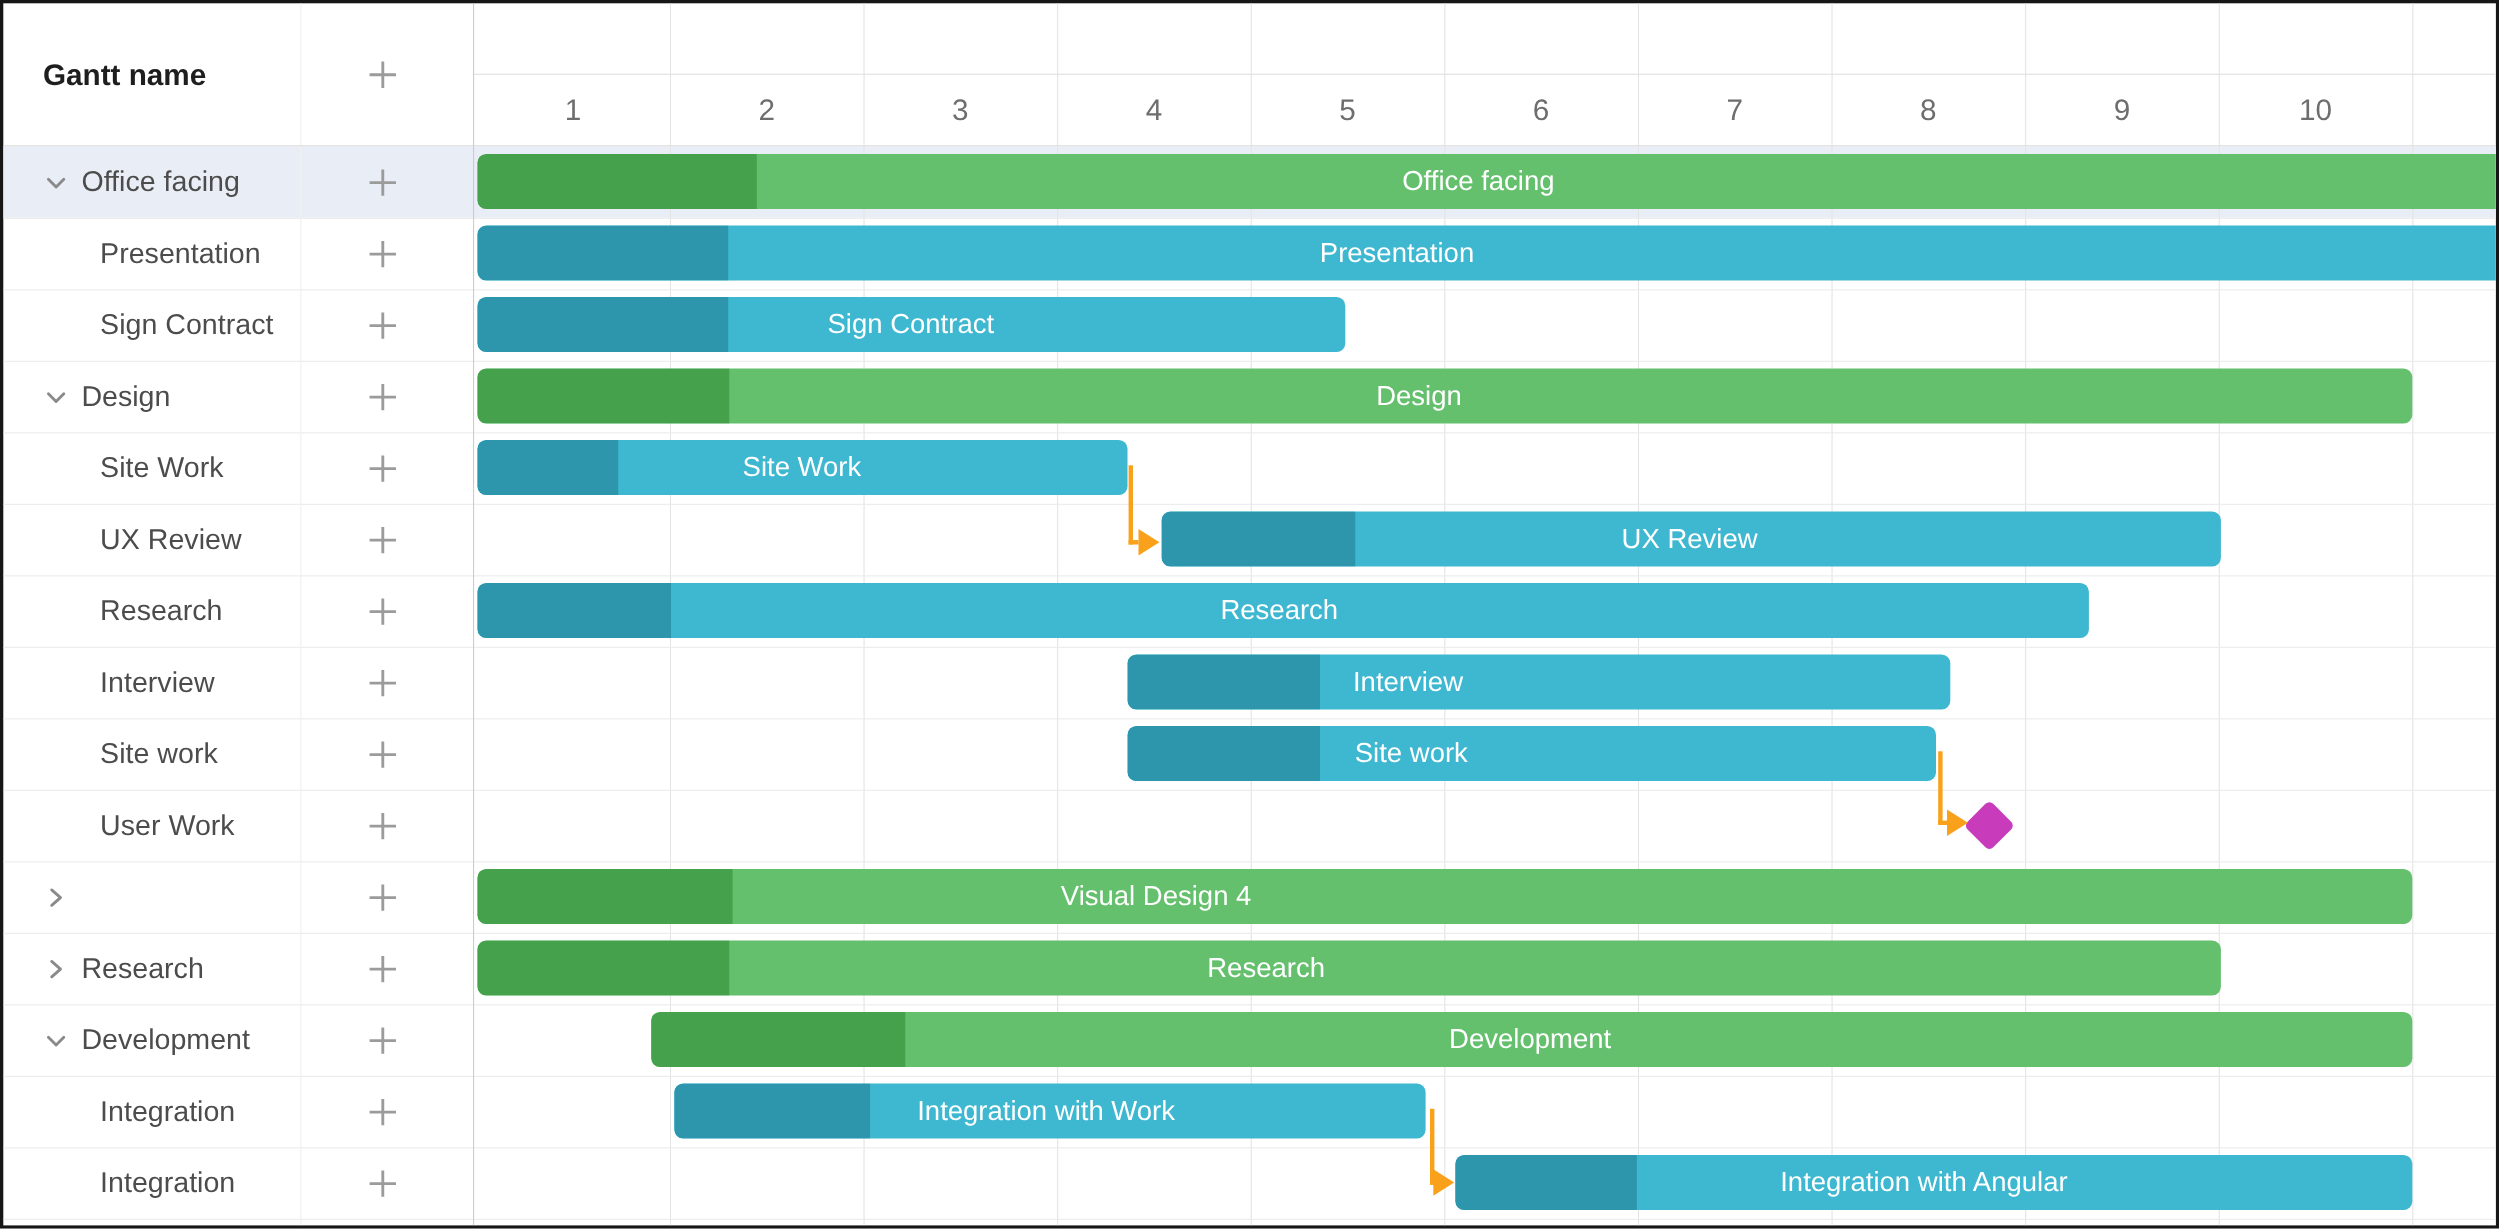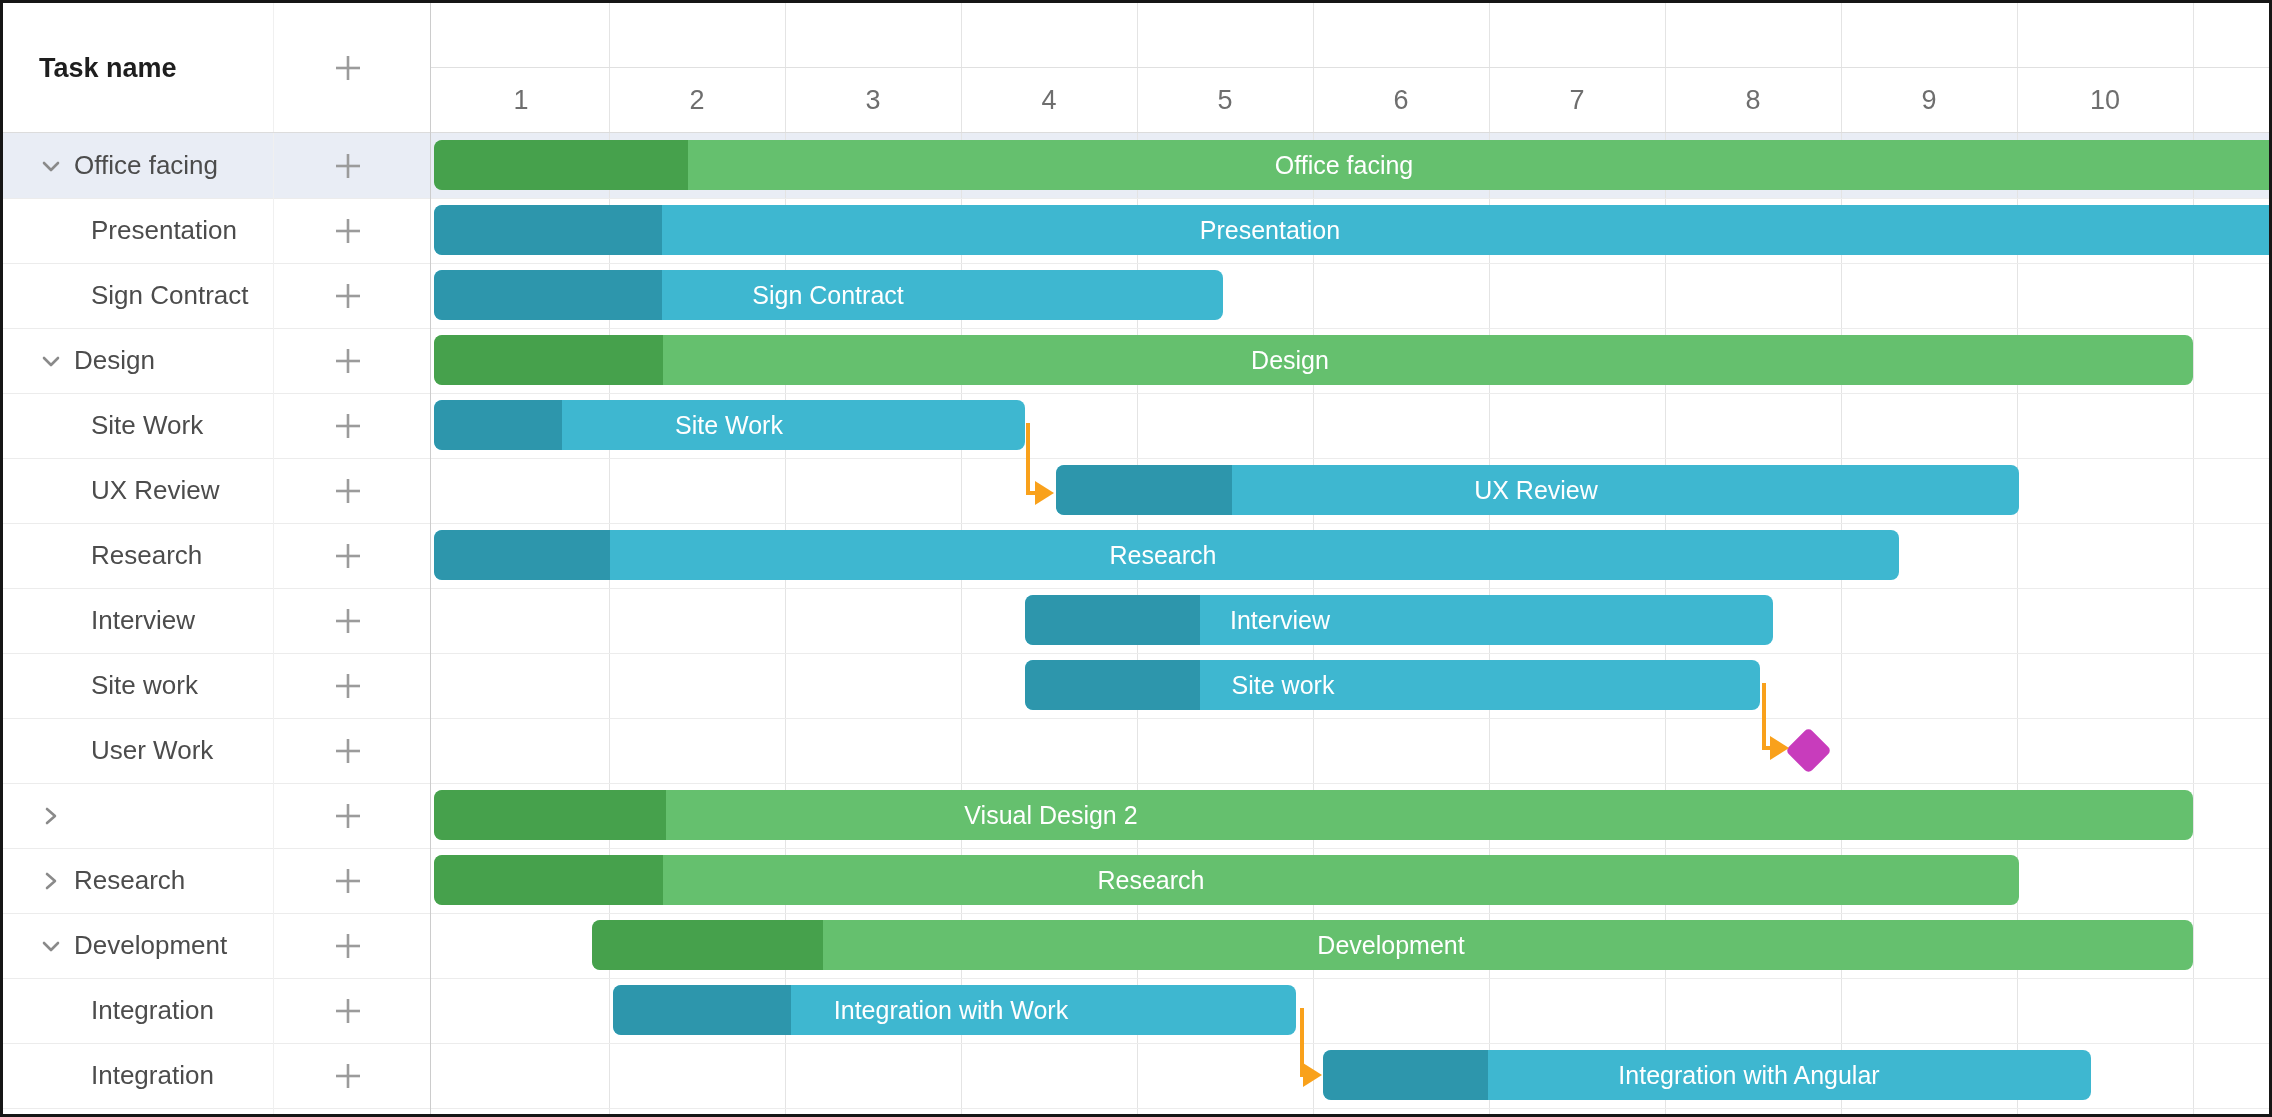--- a/index.html
+++ b/index.html
@@ -81,21 +81,21 @@
         <div class="hline" style="top: 975px;"></div>
         <div class="hline" style="top: 1040px;"></div>
         <div class="hline" style="top: 1105px;"></div>
       </div>
 
     <div class="divider-addcol"></div>
     <div class="divider-main"></div>
     <div class="scale-split"></div>
     <div class="header-bottom"></div>
 
-    <div class="grid-header-title">Task name</div>
+    <div class="grid-header-title">Gantt name</div>
     <div class="plus-btn" id="header-plus" style="top:48px;"><svg width="34" height="34" viewBox="0 0 34 34">
           <line x1="17" y1="5" x2="17" y2="29" stroke="#9b9b9b" stroke-width="2.6"></line>
           <line x1="5" y1="17" x2="29" y2="17" stroke="#9b9b9b" stroke-width="2.6"></line>
         </svg></div>
 
     <div id="grid-rows">
         <div class="g-row" style="top: 130px;">
           <div class="chev"><svg width="28" height="28" viewBox="0 0 28 28">
               <path d="M7 11l7 7 7-7" fill="none" stroke="#8a8a8a" stroke-width="2.6" stroke-linecap="round" stroke-linejoin="round"></path>
             </svg></div>
@@ -260,35 +260,35 @@
           <div class="progress" style="width: 175px; background: rgb(45, 150, 172);"></div>
           <div class="bar-label" style="left: 255px; color: rgb(255, 255, 255);">Interview</div>
         </div>
         <div class="bar" style="left: 1022px; top: 657px; width: 735px; background: rgb(62, 183, 208);">
           <div class="progress" style="width: 175px; background: rgb(45, 150, 172);"></div>
           <div class="bar-label" style="left: 258px; color: rgb(255, 255, 255);">Site work</div>
         </div>
         <div class="milestone" style="left: 1788.5px; top: 730.5px; background: rgb(200, 60, 188);"></div>
         <div class="bar" style="left: 431px; top: 787px; width: 1759px; background: rgb(101, 192, 110);">
           <div class="progress" style="width: 232px; background: rgb(70, 161, 76);"></div>
-          <div class="bar-label" style="left: 617px; color: rgb(255, 255, 255);">Visual Design 2</div>
+          <div class="bar-label" style="left: 617px; color: rgb(255, 255, 255);">Visual Design 4</div>
         </div>
         <div class="bar" style="left: 431px; top: 852px; width: 1585px; background: rgb(101, 192, 110);">
           <div class="progress" style="width: 229px; background: rgb(70, 161, 76);"></div>
           <div class="bar-label" style="left: 717px; color: rgb(255, 255, 255);">Research</div>
         </div>
         <div class="bar" style="left: 589px; top: 917px; width: 1601px; background: rgb(101, 192, 110);">
           <div class="progress" style="width: 231px; background: rgb(70, 161, 76);"></div>
           <div class="bar-label" style="left: 799px; color: rgb(255, 255, 255);">Development</div>
         </div>
         <div class="bar" style="left: 610px; top: 982px; width: 683px; background: rgb(62, 183, 208);">
           <div class="progress" style="width: 178px; background: rgb(45, 150, 172);"></div>
           <div class="bar-label" style="left: 338px; color: rgb(255, 255, 255);">Integration with Work</div>
         </div>
-        <div class="bar" style="left: 1320px; top: 1047px; width: 768px; background: rgb(62, 183, 208);">
+        <div class="bar" style="left: 1320px; top: 1047px; width: 870px; background: rgb(62, 183, 208);">
           <div class="progress" style="width: 165px; background: rgb(45, 150, 172);"></div>
           <div class="bar-label" style="left: 426px; color: rgb(255, 255, 255);">Integration with Angular</div>
         </div>
       </div>
     <div id="link-layer">
         <div class="link-seg" style="left: 1023px; top: 420px; width: 4px; height: 72px; background: rgb(249, 161, 27);"></div>
         <div class="link-seg" style="left: 1023px; top: 488px; width: 9px; height: 4px; background: rgb(249, 161, 27);"></div>
         <div class="link-head" style="left: 1032px; top: 478px; border-left: 19px solid rgb(249, 161, 27);"></div>
         <div class="link-seg" style="left: 1759px; top: 680px; width: 4px; height: 67px; background: rgb(249, 161, 27);"></div>
         <div class="link-seg" style="left: 1759px; top: 743px; width: 8px; height: 4px; background: rgb(249, 161, 27);"></div>

